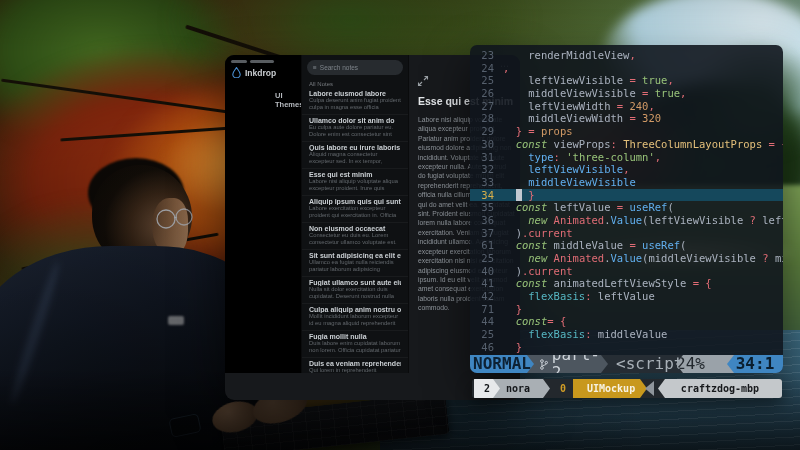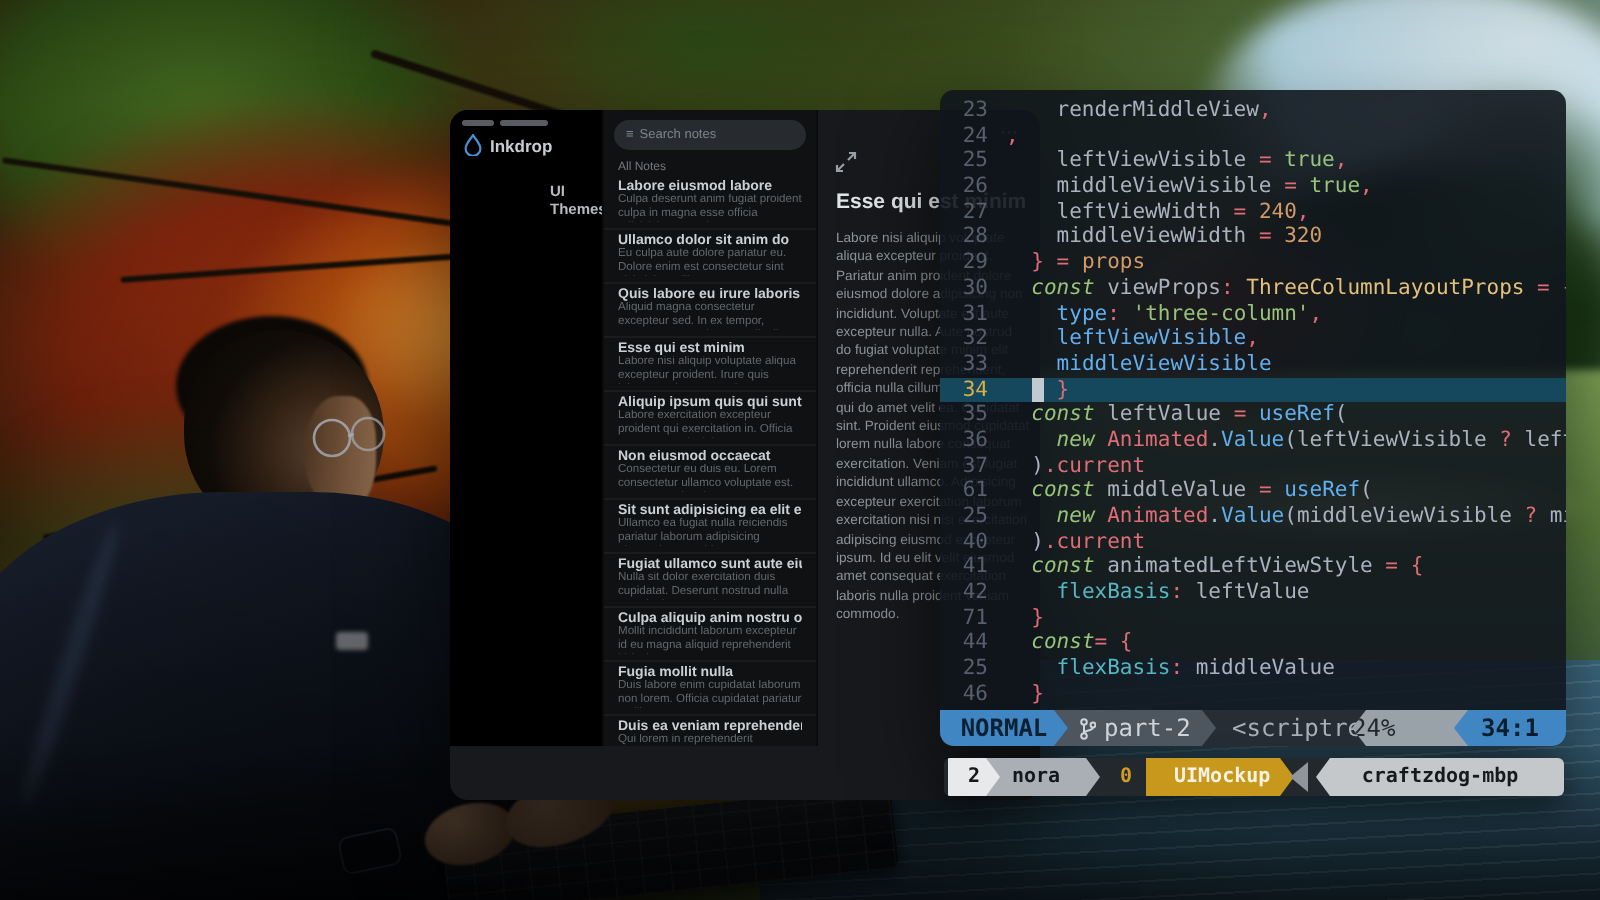--- a/index.html
+++ b/index.html
@@ -106,21 +106,21 @@
   .codewrap{position:absolute;left:0;top:4px;right:0;}
   .cl{display:flex;height:12.7px;line-height:12.8px;font-size:10.5px;white-space:pre;overflow:hidden;}
   .cl .ln{width:24px;flex:none;text-align:right;padding-right:9px;color:#56606d;}
   .cl.cur{background:#15485c;}
   .cl.cur .ln{color:#d8af4a;}
   .tk-w{color:#aab2bf}.tk-r{color:#e06c75}.tk-g{color:#98c379}
   .tk-k{color:#98c379;font-style:italic}.tk-y{color:#e5c07b}
   .tk-o{color:#d19a66}.tk-b{color:#61afef}.tk-c{color:#56b6c2}
   .tk-cursor{background:#c2c9d1;}
   .vstatus{position:absolute;left:0;right:0;bottom:0;height:18px;background:#262d34;
-           font-size:12px;line-height:18px;}
+           font-size:16px;line-height:18px;}
   .seg{position:absolute;top:0;height:18px;}
   .seg-r{clip-path:polygon(0 0,calc(100% - 7px) 0,100% 50%,calc(100% - 7px) 100%,0 100%);}
   .seg-l{clip-path:polygon(7px 0,100% 0,100% 100%,7px 100%,0 50%);}
   .s-mode{left:0;width:64px;background:#3f86c2;color:#0d2133;font-weight:bold;text-align:center;z-index:4;}
   .s-branch{left:56px;width:82px;background:#4d565f;color:#ced4da;z-index:3;
             display:flex;align-items:center;gap:4px;padding-left:14px;box-sizing:border-box;}
   .s-file{position:absolute;left:146px;color:#a8b0b7;}
   .s-pct{right:49px;width:58px;background:#9aa2a9;color:#22282e;text-align:left;z-index:3;}
   .s-pos{right:0;width:56px;background:#3f86c2;color:#0a1e2e;font-weight:bold;text-align:center;z-index:4;}
 

